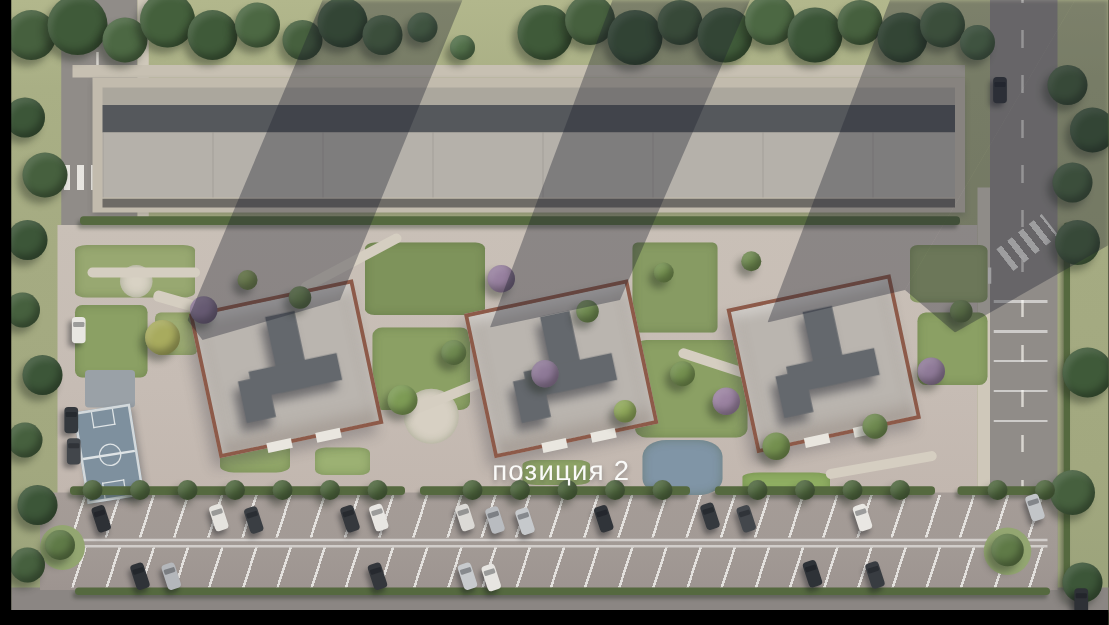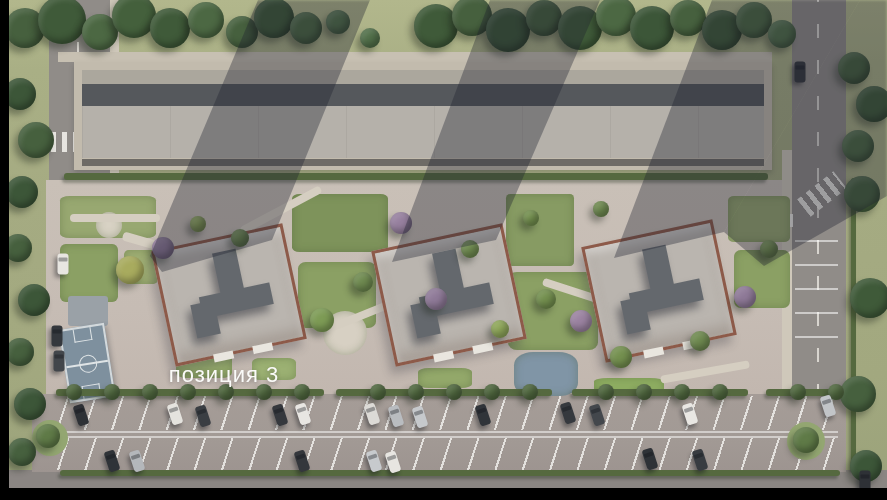--- a/index.html
+++ b/index.html
@@ -300,17 +300,17 @@
       <div class="car" style="left: 650px; top: 459px; transform: translate(-50%, -50%) rotate(-18deg); background: rgb(46, 50, 55);"></div>
       <div class="car" style="left: 700px; top: 460px; transform: translate(-50%, -50%) rotate(-18deg); background: rgb(56, 60, 65);"></div>
     </div>
   <div id="shadows">
       <div class="shadow" style="clip-path: polygon(150px 256px, 258px 0px, 370px 0px, 272px 240px, 162px 272px);"></div>
       <div class="shadow" style="clip-path: polygon(392px 262px, 490px 0px, 600px 0px, 496px 240px);"></div>
       <div class="shadow" style="clip-path: polygon(614px 258px, 712px 0px, 860px 0px, 724px 232px);"></div>
       <div class="shadow" style="clip-path: polygon(724px 232px, 860px 0px, 887px 0px, 887px 196px, 764px 266px);"></div>
     </div>
 
-  <div class="plan-label" style="left:224px;top:375px">позиция 3</div>
+  <div class="plan-label" style="left:449px;top:377px">позиция 2</div>
 
   <div id="bar-left" class="black-bar"></div>
   <div id="bar-bottom" class="black-bar"></div>
 </div>
 
 </body></html>

